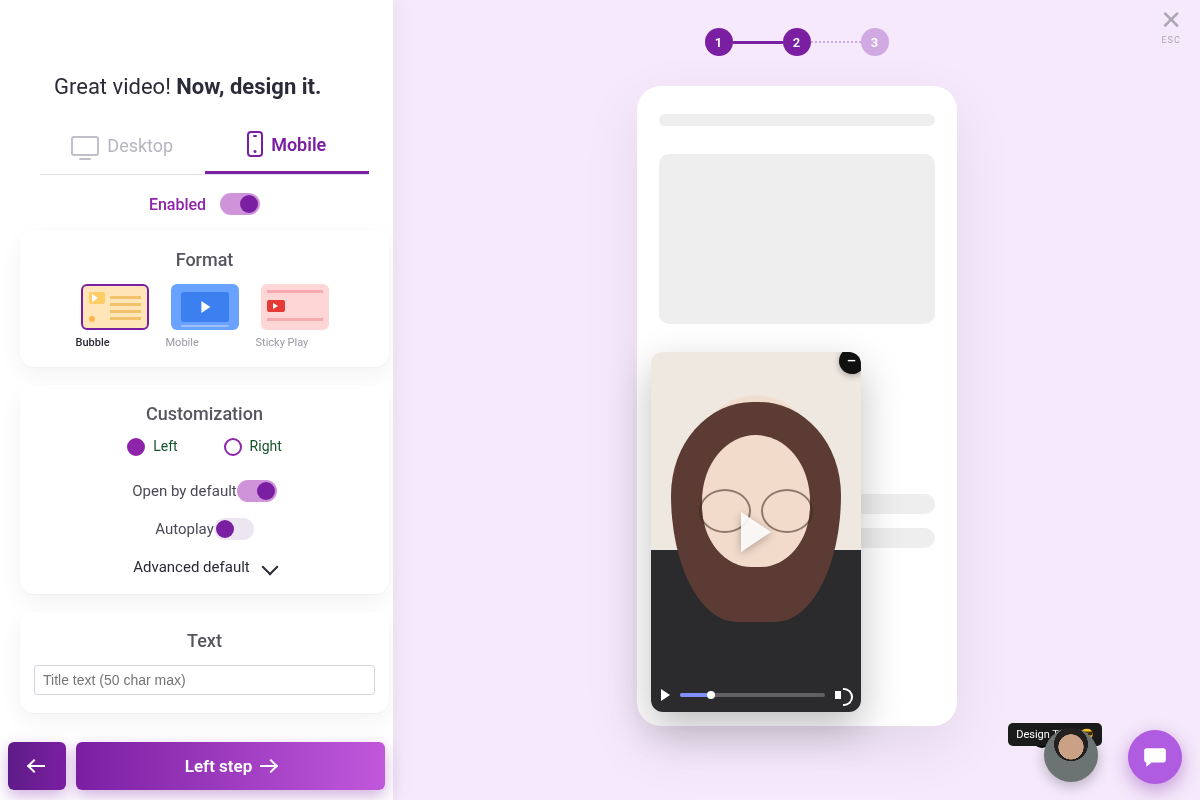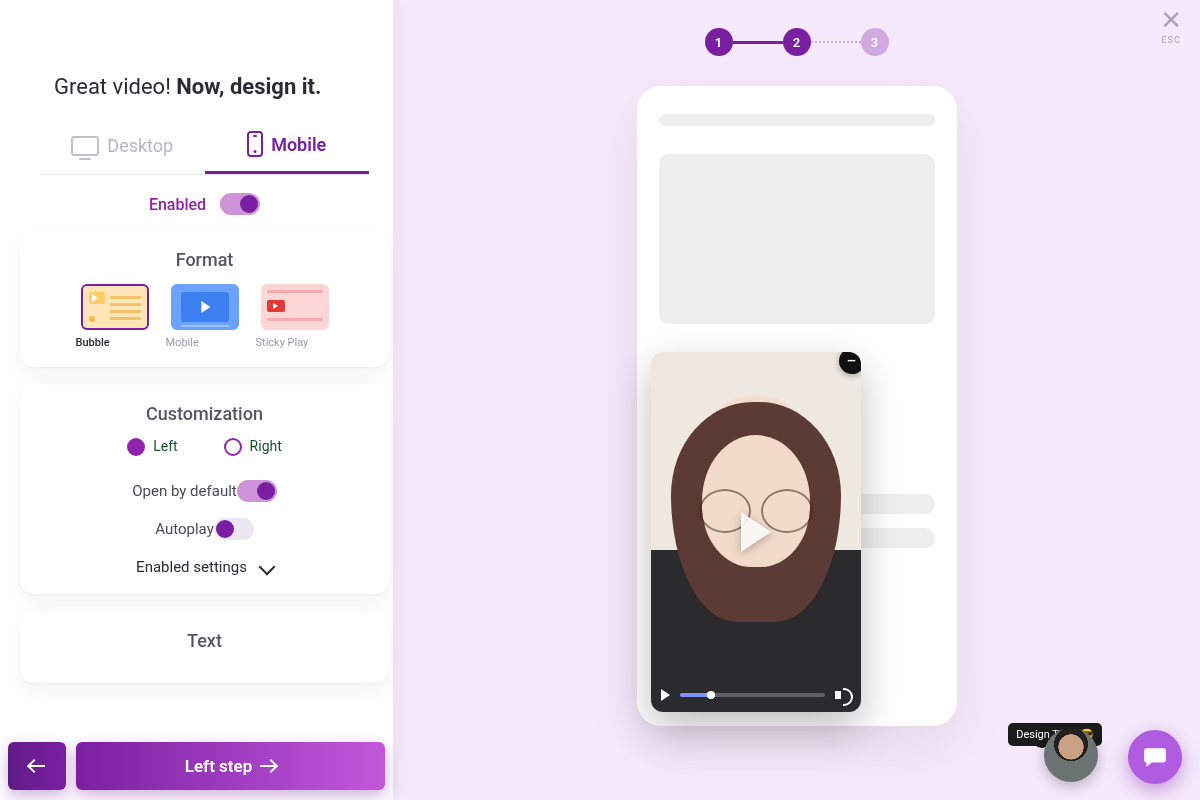--- a/index.html
+++ b/index.html
@@ -289,27 +289,28 @@
       <div class="opt-row">
         <span>Open by default</span>
         <span class="toggle on-purple"></span>
       </div>
       <div class="opt-row">
         <span>Autoplay</span>
         <span class="toggle off-left"></span>
       </div>
 
       <div class="adv-row">
-        <span>Enabled settings</span>
+        <span>Advanced default</span>
         <span class="chev"></span>
       </div>
     </div>
 
     <div class="card text-card">
       <h3>Text</h3>
+      <input type="text" placeholder="Title text (50 char max)" style="">
     </div>
 
   </div>
 
   <div class="btnbar">
     <div class="back-btn">
       <span class="arrow"></span>
     </div>
     <div class="next-btn">
       <span>Left step</span>

